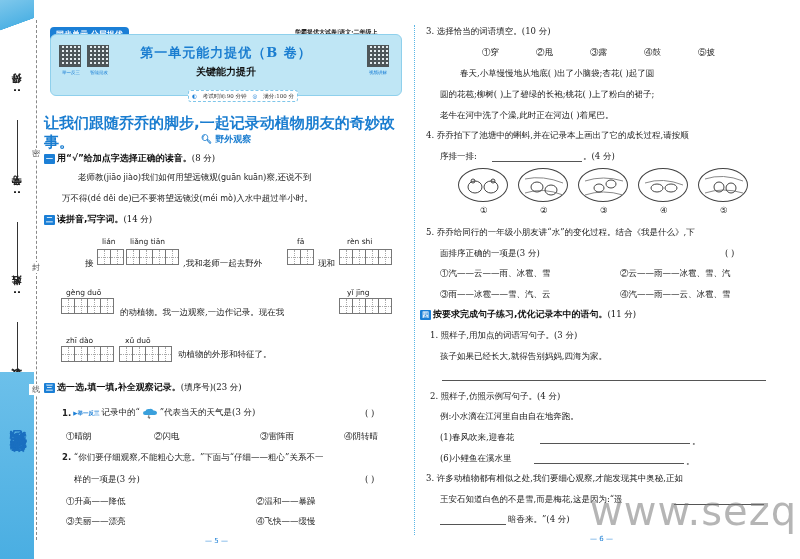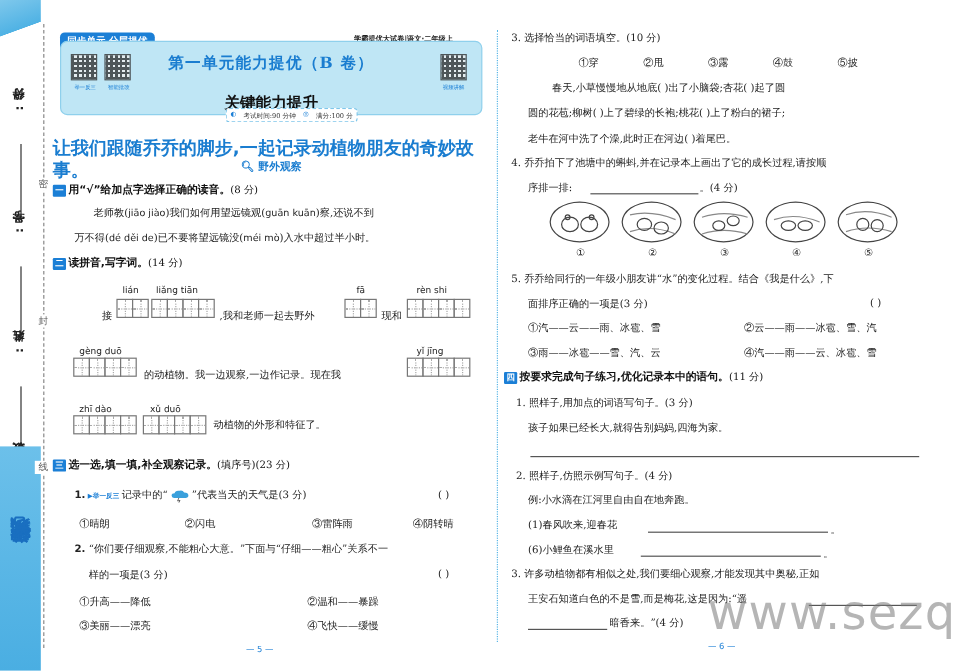--- a/index.html
+++ b/index.html
@@ -38,21 +38,21 @@
     font-size: 6px; color: #222; font-weight: bold; }
   .qr { position: absolute; width: 22px; height: 22px;
     background:
       repeating-linear-gradient(90deg, #333 0 2px, transparent 2px 4px),
       repeating-linear-gradient(0deg, #333 0 2px, #eee 2px 4px);
     opacity: .8; border: 1px solid #333; }
   .qr-caption { position: absolute; font-size: 4.5px; color: #1b7fd6; font-family: "DejaVu Sans", sans-serif; width: 36px; text-align: center; }
   .header-title { position: absolute; left: 0; width: 100%; top: 9px; text-align: center;
     font-family: "DejaVu Serif", serif; font-size: 13px; font-weight: bold; color: #1a7dd0; letter-spacing: 1px; }
   .header-subtitle { position: absolute; left: 0; width: 100%; top: 30px; text-align: center;
-    font-family: Liberation Mono, monospace; font-size: 13px; font-weight: bold; color: #111; margin-top: 12px; }
+    font-family: Liberation Mono, monospace; font-size: 10px; font-weight: bold; color: #111; }
   .exam-info { position: absolute; left: 148px; top: 90px; width: 110px; height: 12px; background: #fff;
     border: 1px dashed #7fc6ea; border-radius: 3px; font-size: 5.5px; color: #333;
     display: flex; align-items: center; justify-content: space-around; }
   .exam-info .dot { color: #1b7fd6; }
 
   
   .intro { position: absolute; left: 4px; top: 114px; font-family: "DejaVu Sans", sans-serif;
     font-size: 15px; font-weight: bold; color: #1a7dd0; }
   .subhead { position: absolute; left: 0; width: 372px; top: 133px; text-align: center;
     font-family: "DejaVu Sans", sans-serif; font-size: 9px; font-weight: bold; color: #1a7dd0; }

